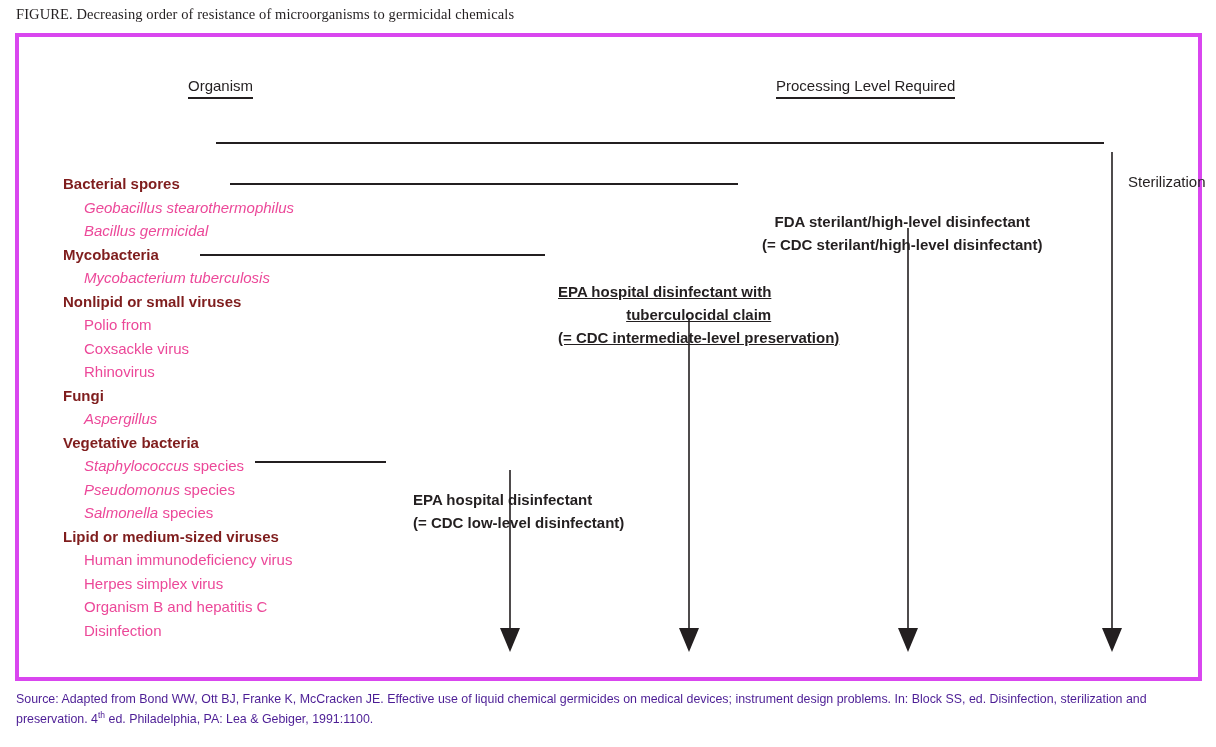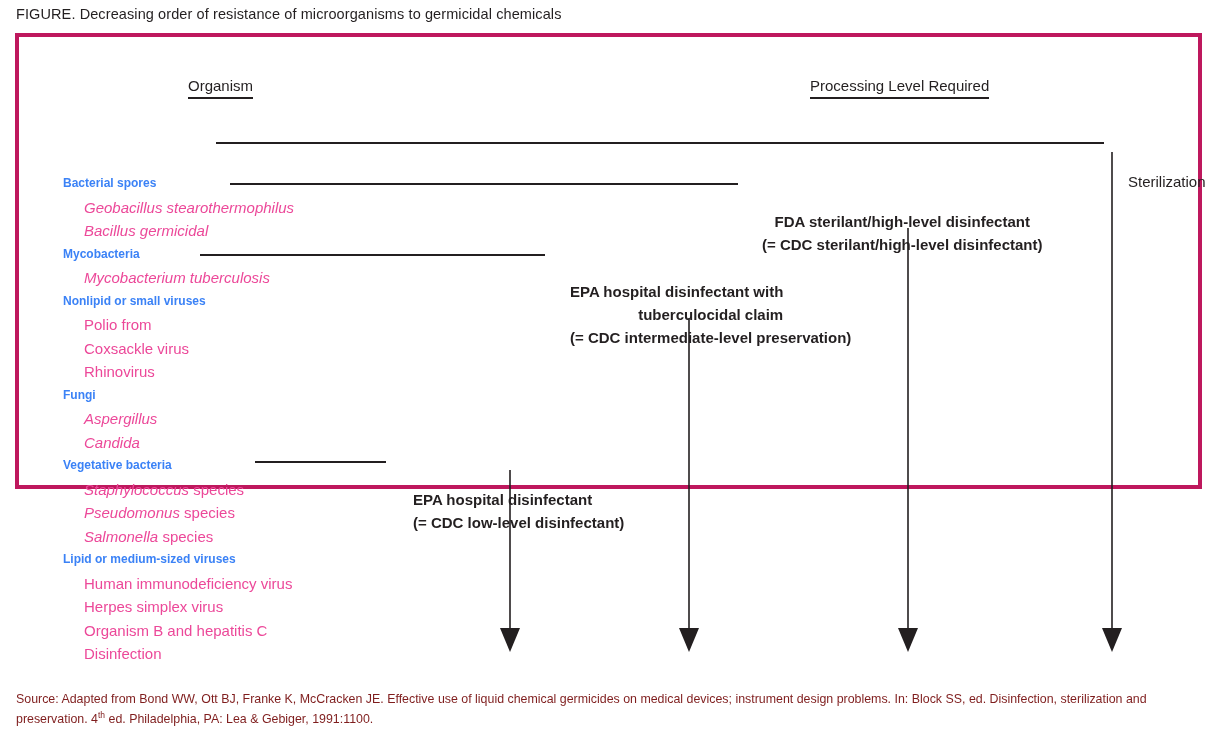--- a/index.html
+++ b/index.html
@@ -18,58 +18,59 @@
 
   
   #figure-caption {
     position: absolute;
     left: 16px;
     top: 6px;
     font-size: 14.5px;
     color: #231f20;
     white-space: nowrap;
     letter-spacing: 0.1px;
+    font-family: Liberation Serif, serif;
   }
 
   
   #figure-frame {
     position: absolute;
     left: 15px;
     top: 33px;
     width: 1187px;
-    height: 456px;
-    border: 4px solid #be185d;
+    height: 648px;
+    border: 4px solid #d946ef;
     box-sizing: border-box;
     background: #ffffff;
   }
 
   
   .col-header {
     position: absolute;
     font-size: 15px;
     color: #231f20;
     white-space: nowrap;
     padding-bottom: 3px;
     border-bottom: 2px solid #231f20;
   }
   #header-organism { left: 169px; top: 40px; }
-  #header-processing { left: 757px; top: 40px; margin-left: 34px; }
+  #header-processing { left: 757px; top: 40px; }
 
   
   #organism-list {
     position: absolute;
     left: 44px;
     top: 135px;
     width: 460px;
   }
   .org-group { margin: 0; padding: 0; }
   .org-head {
-    font-size: 12px;
+    font-size: 15px;
     font-weight: bold;
-    color: #3b82f6;
+    color: #7f1d1d;
     line-height: 23.5px;
     white-space: nowrap;
   }
   .org-item {
     font-size: 15px;
     color: #ec4899;
     line-height: 23.5px;
     white-space: nowrap;
     padding-left: 21px;
   }
@@ -82,21 +83,21 @@
     font-size: 15px;
     font-weight: bold;
     color: #231f20;
     white-space: nowrap;
     line-height: 23px;
   }
   .proc-label .sub { display: block; }
 
   #label-sterilization { left: 1109px; top: 133px; font-weight: normal; }
   #label-fda { left: 743px; top: 173px; text-align: center; }
-  #label-epa-tb { left: 551px; top: 243px; }
+  #label-epa-tb { left: 539px; top: 243px; text-decoration: underline; }
   #label-epa-low { left: 394px; top: 451px; }
 
   .center-sub { text-align: center; display: block; }
 
   
   #flow-lines {
     position: absolute;
     left: 0;
     top: 0;
     width: 1216px;
@@ -105,21 +106,21 @@
   }
 
   
   #source-note {
     position: absolute;
     left: 16px;
     top: 692px;
     width: 1190px;
     font-size: 12.4px;
     line-height: 15.5px;
-    color: #7f1d1d;
+    color: #4c1d95;
   }
   #source-note sup { font-size: 8.5px; vertical-align: super; }
 </style>
 </head>
 <body>
 
 <div id="figure-caption">FIGURE. Decreasing order of resistance of microorganisms to germicidal chemicals</div>
 
 <div id="figure-frame">
 
@@ -139,21 +140,20 @@
       </div>
       <div class="org-group">
         <div class="org-head">Nonlipid or small viruses</div>
         <div class="org-item">Polio from</div>
         <div class="org-item">Coxsackle virus</div>
         <div class="org-item">Rhinovirus</div>
       </div>
       <div class="org-group">
         <div class="org-head">Fungi</div>
         <div class="org-item italic">Aspergillus</div>
-        <div class="org-item italic">Candida</div>
       </div>
       <div class="org-group">
         <div class="org-head">Vegetative bacteria</div>
         <div class="org-item italic">Staphylococcus<span class="sp-suffix"> species</span></div>
         <div class="org-item italic">Pseudomonus<span class="sp-suffix"> species</span></div>
         <div class="org-item italic">Salmonella<span class="sp-suffix"> species</span></div>
       </div>
       <div class="org-group">
         <div class="org-head">Lipid or medium-sized viruses</div>
         <div class="org-item">Human immunodeficiency virus</div>

